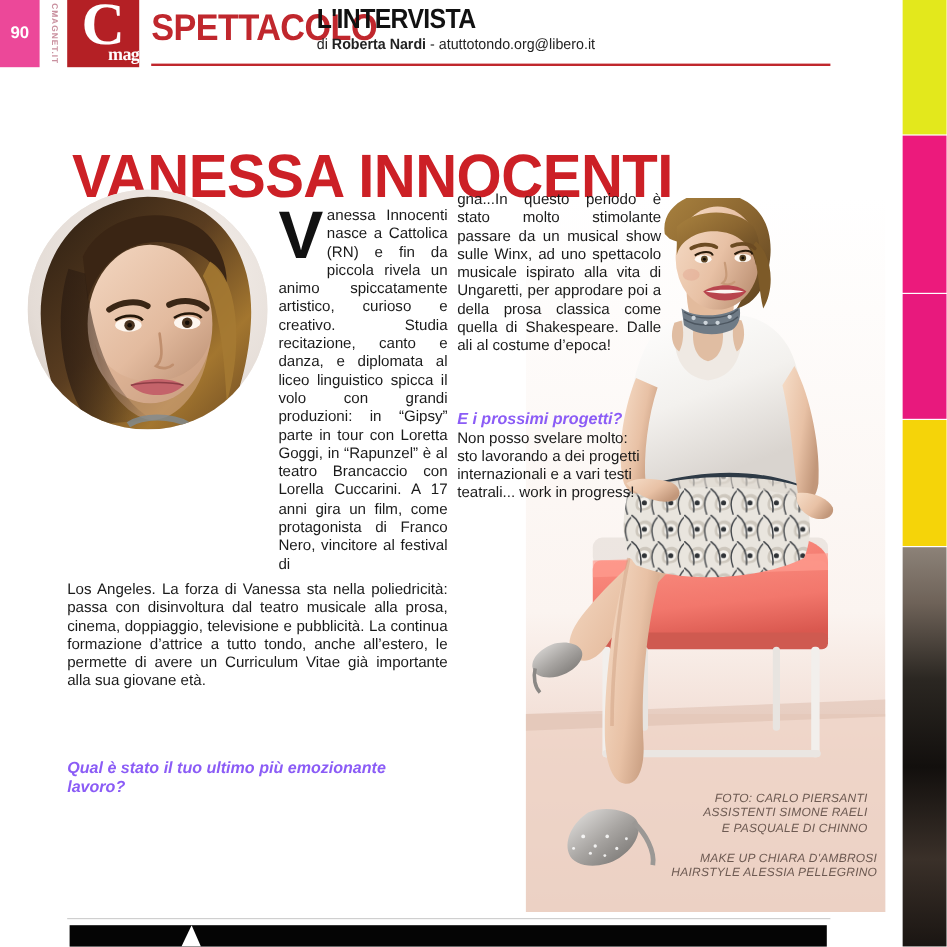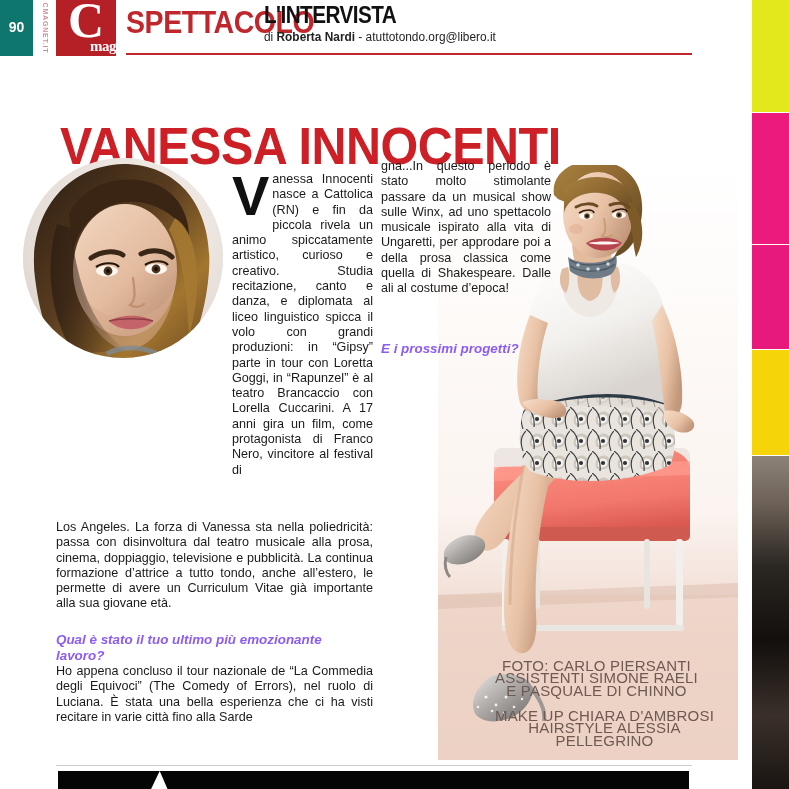--- a/index.html
+++ b/index.html
@@ -15,21 +15,21 @@
   #edge-strip .blk{position:absolute;left:0;width:37px;}
   .blk-lime{background:#e3e81c;}
   .blk-magenta{background:#ec1a7c;}
   .blk-pink2{background:#e8197d;}
   .blk-yellow{background:#f5d409;}
   .blk-photo{background:linear-gradient(180deg,#8c8278 0%,#6e6258 14%,#2b2722 33%,#120f0d 55%,#3a3029 78%,#1a1512 100%);}
   #edge-gutter{position:absolute;top:0;right:37px;width:9px;height:789px;background:#ffffff;}
 
   
   #masthead{position:absolute;left:0;top:0;width:745px;height:56px;}
-  #page-num-block{position:absolute;left:0;top:0;width:33px;height:56px;background:#0f766e;
+  #page-num-block{position:absolute;left:0;top:0;width:33px;height:56px;background:#ec4899;
       display:flex;align-items:center;justify-content:center;}
   #page-num{color:#ffffff;font-size:14px;font-weight:bold;font-family:"Liberation Sans",sans-serif;
       transform:translateY(-1px);}
   #site-vertical{position:absolute;left:36px;top:0;width:18px;height:56px;background:#ffffff;}
   #site-vertical span{
       display:block;position:absolute;left:50%;top:50%;
       transform:translate(-50%,-50%) rotate(90deg);
       transform-origin:center center;
       white-space:nowrap;font-size:7px;letter-spacing:0.8px;color:#c9909f;font-weight:bold;
   }
@@ -69,30 +69,30 @@
   .bodytext{font-family:"Liberation Sans",sans-serif;font-size:12.6px;line-height:15.3px;
       color:#1a1a1a;text-align:justify;}
   .qhead{font-family:"Liberation Sans",sans-serif;font-weight:bold;font-style:italic;
       font-size:13.4px;line-height:15.6px;color:#8b5cf6;margin-bottom:1px;}
 
   
   #col1-narrow{position:absolute;left:232px;top:172px;width:141px;}
   #dropcap{float:left;font-family:"Liberation Sans",sans-serif;font-weight:bold;
       font-size:56px;line-height:44px;color:#111;margin:2px 3px 0 0;}
   
-  #col1-wide{position:absolute;left:56px;top:520px;width:317px;}
+  #col1-wide{position:absolute;left:56px;top:484px;width:317px;}
   #col1-q{position:absolute;left:56px;top:632px;width:317px;}
 
   
   #col2-top{position:absolute;left:381px;top:159px;width:170px;}
   #col2-q{position:absolute;left:381px;top:341px;width:155px;}
 
   
-  .credits{position:absolute;font-family:"Liberation Sans",sans-serif;font-size:15px;
-      line-height:12.4px;color:#6d5a52;text-align:center;letter-spacing:0.2px;}
+  .credits{position:absolute;font-family:"Liberation Sans",sans-serif;font-size:10px;
+      line-height:12.4px;color:#6d5a52;text-align:right;letter-spacing:0.2px;font-style:italic;}
   #credit-photo{left:470px;top:660px;width:253px;}
   #credit-makeup{left:478px;top:710px;width:253px;}
 
   
   #bottom-rule{position:absolute;left:56px;top:765px;width:636px;height:1px;background:#cfcfcf;}
   #bottom-panel{position:absolute;left:58px;top:771px;width:631px;height:18px;background:#050505;}
   #bottom-panel-shape{position:absolute;left:148px;top:771px;width:26px;height:18px;
       background:#ffffff;clip-path:polygon(45% 0%,75% 100%,12% 100%);}
 </style>
 </head>
@@ -333,27 +333,27 @@
 </div>
 
 <div id="col1-narrow" class="bodytext">
   <span id="dropcap">V</span><span>anessa Inno­centi nasce a Cattolica (RN) e fin da piccola rivela un ani­mo spiccatamente artistico, curioso e creativo. Studia recitazione, can­to e danza, e di­plomata al liceo linguistico spicca il volo con grandi produzioni: in “Gipsy” parte in tour con Loretta Goggi, in “Rapunzel” è al teatro Brancaccio con Lorella Cuccarini. A 17 anni gira un film, come protagonista di Franco Nero, vincitore al festival di</span>
 </div>
 
 <div id="col1-wide" class="bodytext">Los Angeles. La forza di Vanessa sta nella polie­dricità: passa con disinvoltura dal teatro musicale alla prosa, cinema, doppiaggio, televisione e pub­blicità. La continua formazione d’attrice a tutto tondo, anche all’estero, le permette di avere un Curriculum Vitae già importante alla sua giovane età.</div>
 
 <div id="col1-q">
   <div class="qhead">Qual è stato il tuo ultimo più emozionante lavoro?</div>
-  <div class="bodytext">Ho appena concluso il tour nazionale de “La Com­media degli Equivoci” (The Comedy of Errors), nel ruolo di Luciana. È stata una bella esperienza che ci ha visti recitare in varie città fino alla Sarde­</div>
 </div>
 
 <div id="col2-top" class="bodytext">gna...In questo periodo è stato molto stimolante passare da un musical show sulle Winx, ad uno spettacolo musicale ispirato alla vita di Ungaretti, per approdare poi a della prosa classica co­me quella di Shakespeare. Dalle ali al costume d’epo­ca!</div>
 
 <div id="col2-q">
   <div class="qhead">E i prossimi progetti?</div>
+  <div class="bodytext" style="text-align:left;">Non posso svelare mol­to: sto lavorando a dei progetti internazio­nali e a vari testi teatrali... work in progress!</div>
 </div>
 
 <div id="credit-photo" class="credits">FOTO: CARLO PIERSANTI<br>ASSISTENTI SIMONE RAELI<br>E PASQUALE DI CHINNO</div>
 <div id="credit-makeup" class="credits">MAKE UP CHIARA D'AMBROSI<br>HAIRSTYLE ALESSIA PELLEGRINO</div>
 
 <div id="bottom-rule"></div>
 <div id="bottom-panel"></div>
 <div id="bottom-panel-shape"></div>
 
 </body></html>

